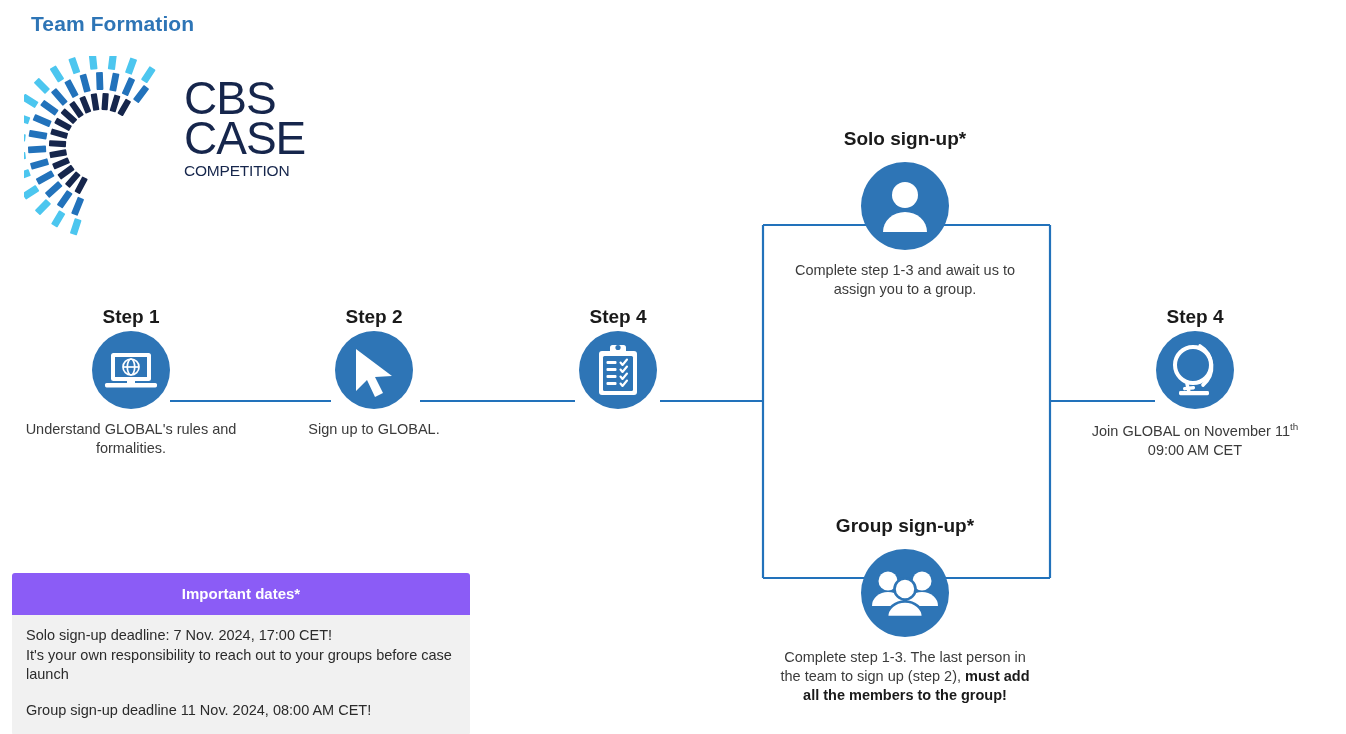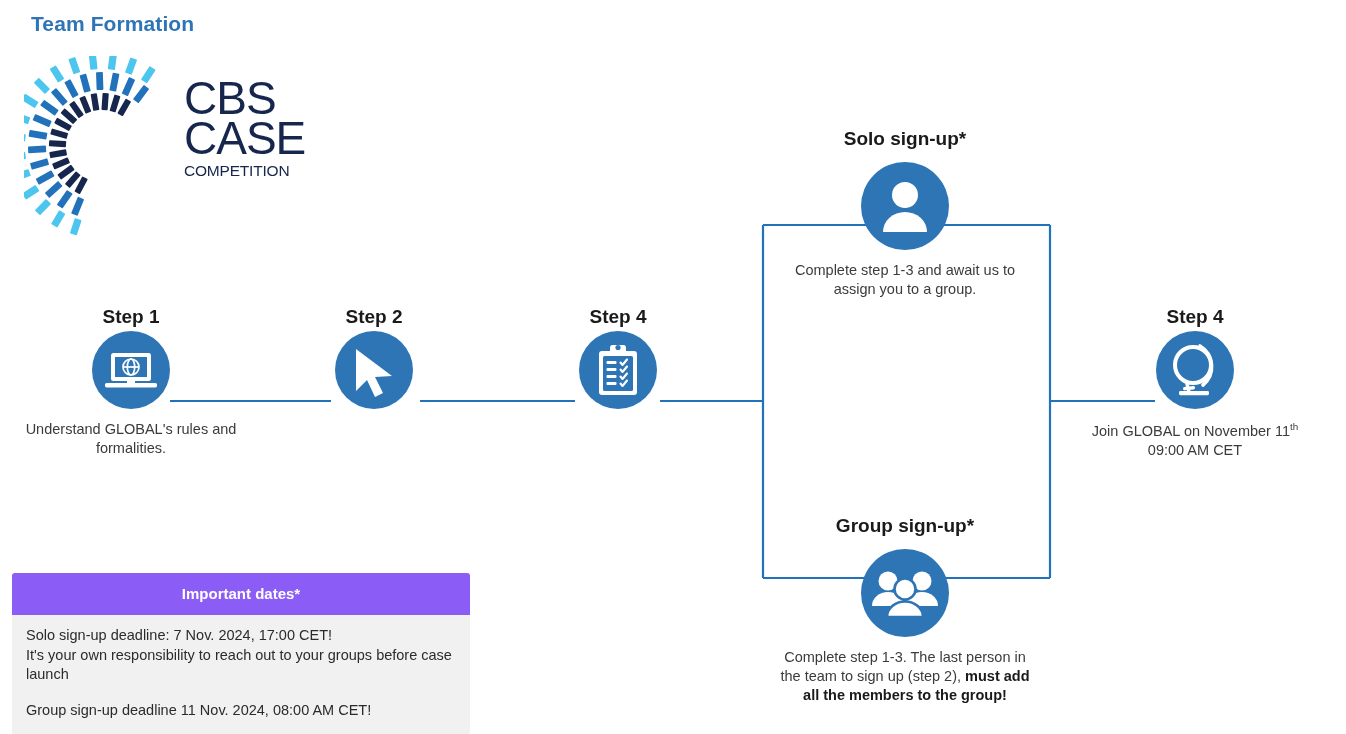--- a/index.html
+++ b/index.html
@@ -358,20 +358,21 @@
     <div class="node-caption">Understand GLOBAL's rules and formalities.</div>
   </div>
 
   <div class="node" id="step2">
     <div class="node-title">Step 2</div>
     <div class="circle">
       <svg viewBox="0 0 78 78" width="78" height="78" style="overflow:visible">
         <path d="M21 18 L21 60 L32 49 L40 66 L48 62 L40 46 L57 45 Z" fill="#ffffff"></path>
       </svg>
     </div>
+    <div class="node-caption">Sign up to GLOBAL.</div>
   </div>
 
   <div class="node" id="step3">
     <div class="node-title">Step 4</div>
     <div class="circle">
       <svg viewBox="0 0 78 78" width="78" height="78">
         <rect x="20" y="20" width="38" height="44" rx="3" fill="#ffffff"></rect>
         <rect x="24" y="25" width="30" height="35" rx="1.5" fill="#2e75b6"></rect>
         <rect x="31" y="14" width="16" height="9" rx="2.5" fill="#ffffff"></rect>
         <circle cx="39" cy="16.5" r="2.6" fill="#2e75b6"></circle>

